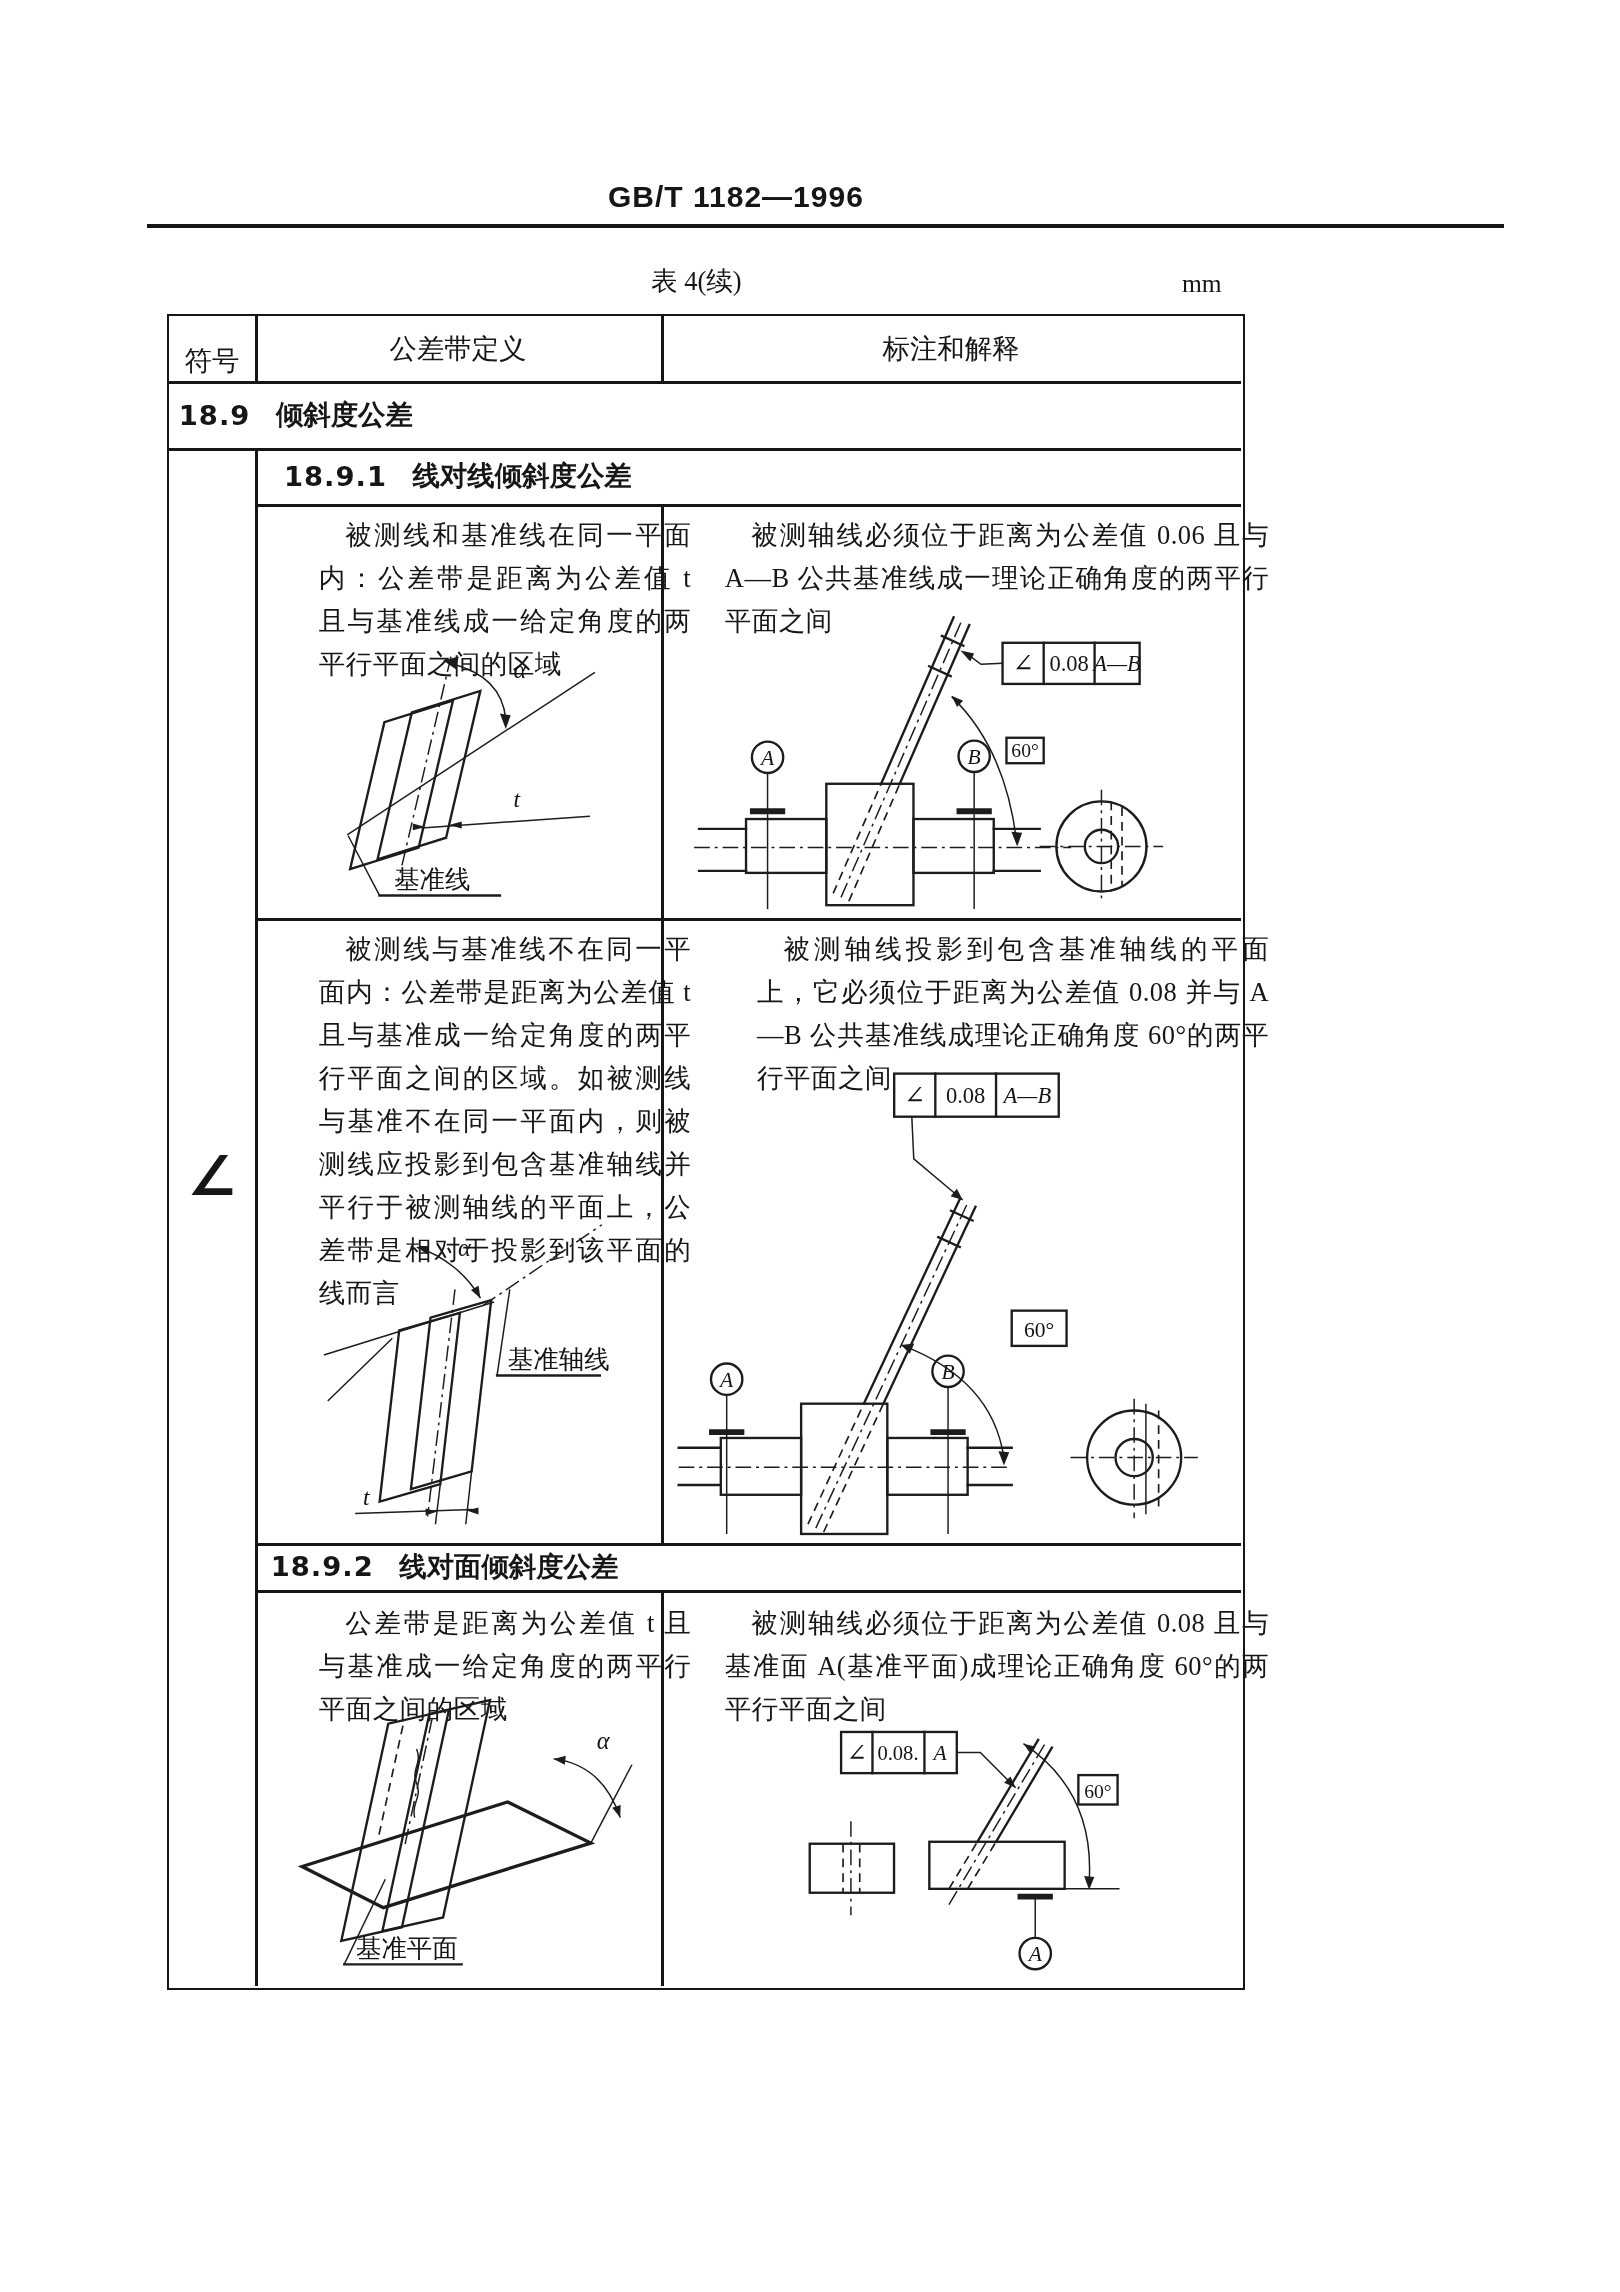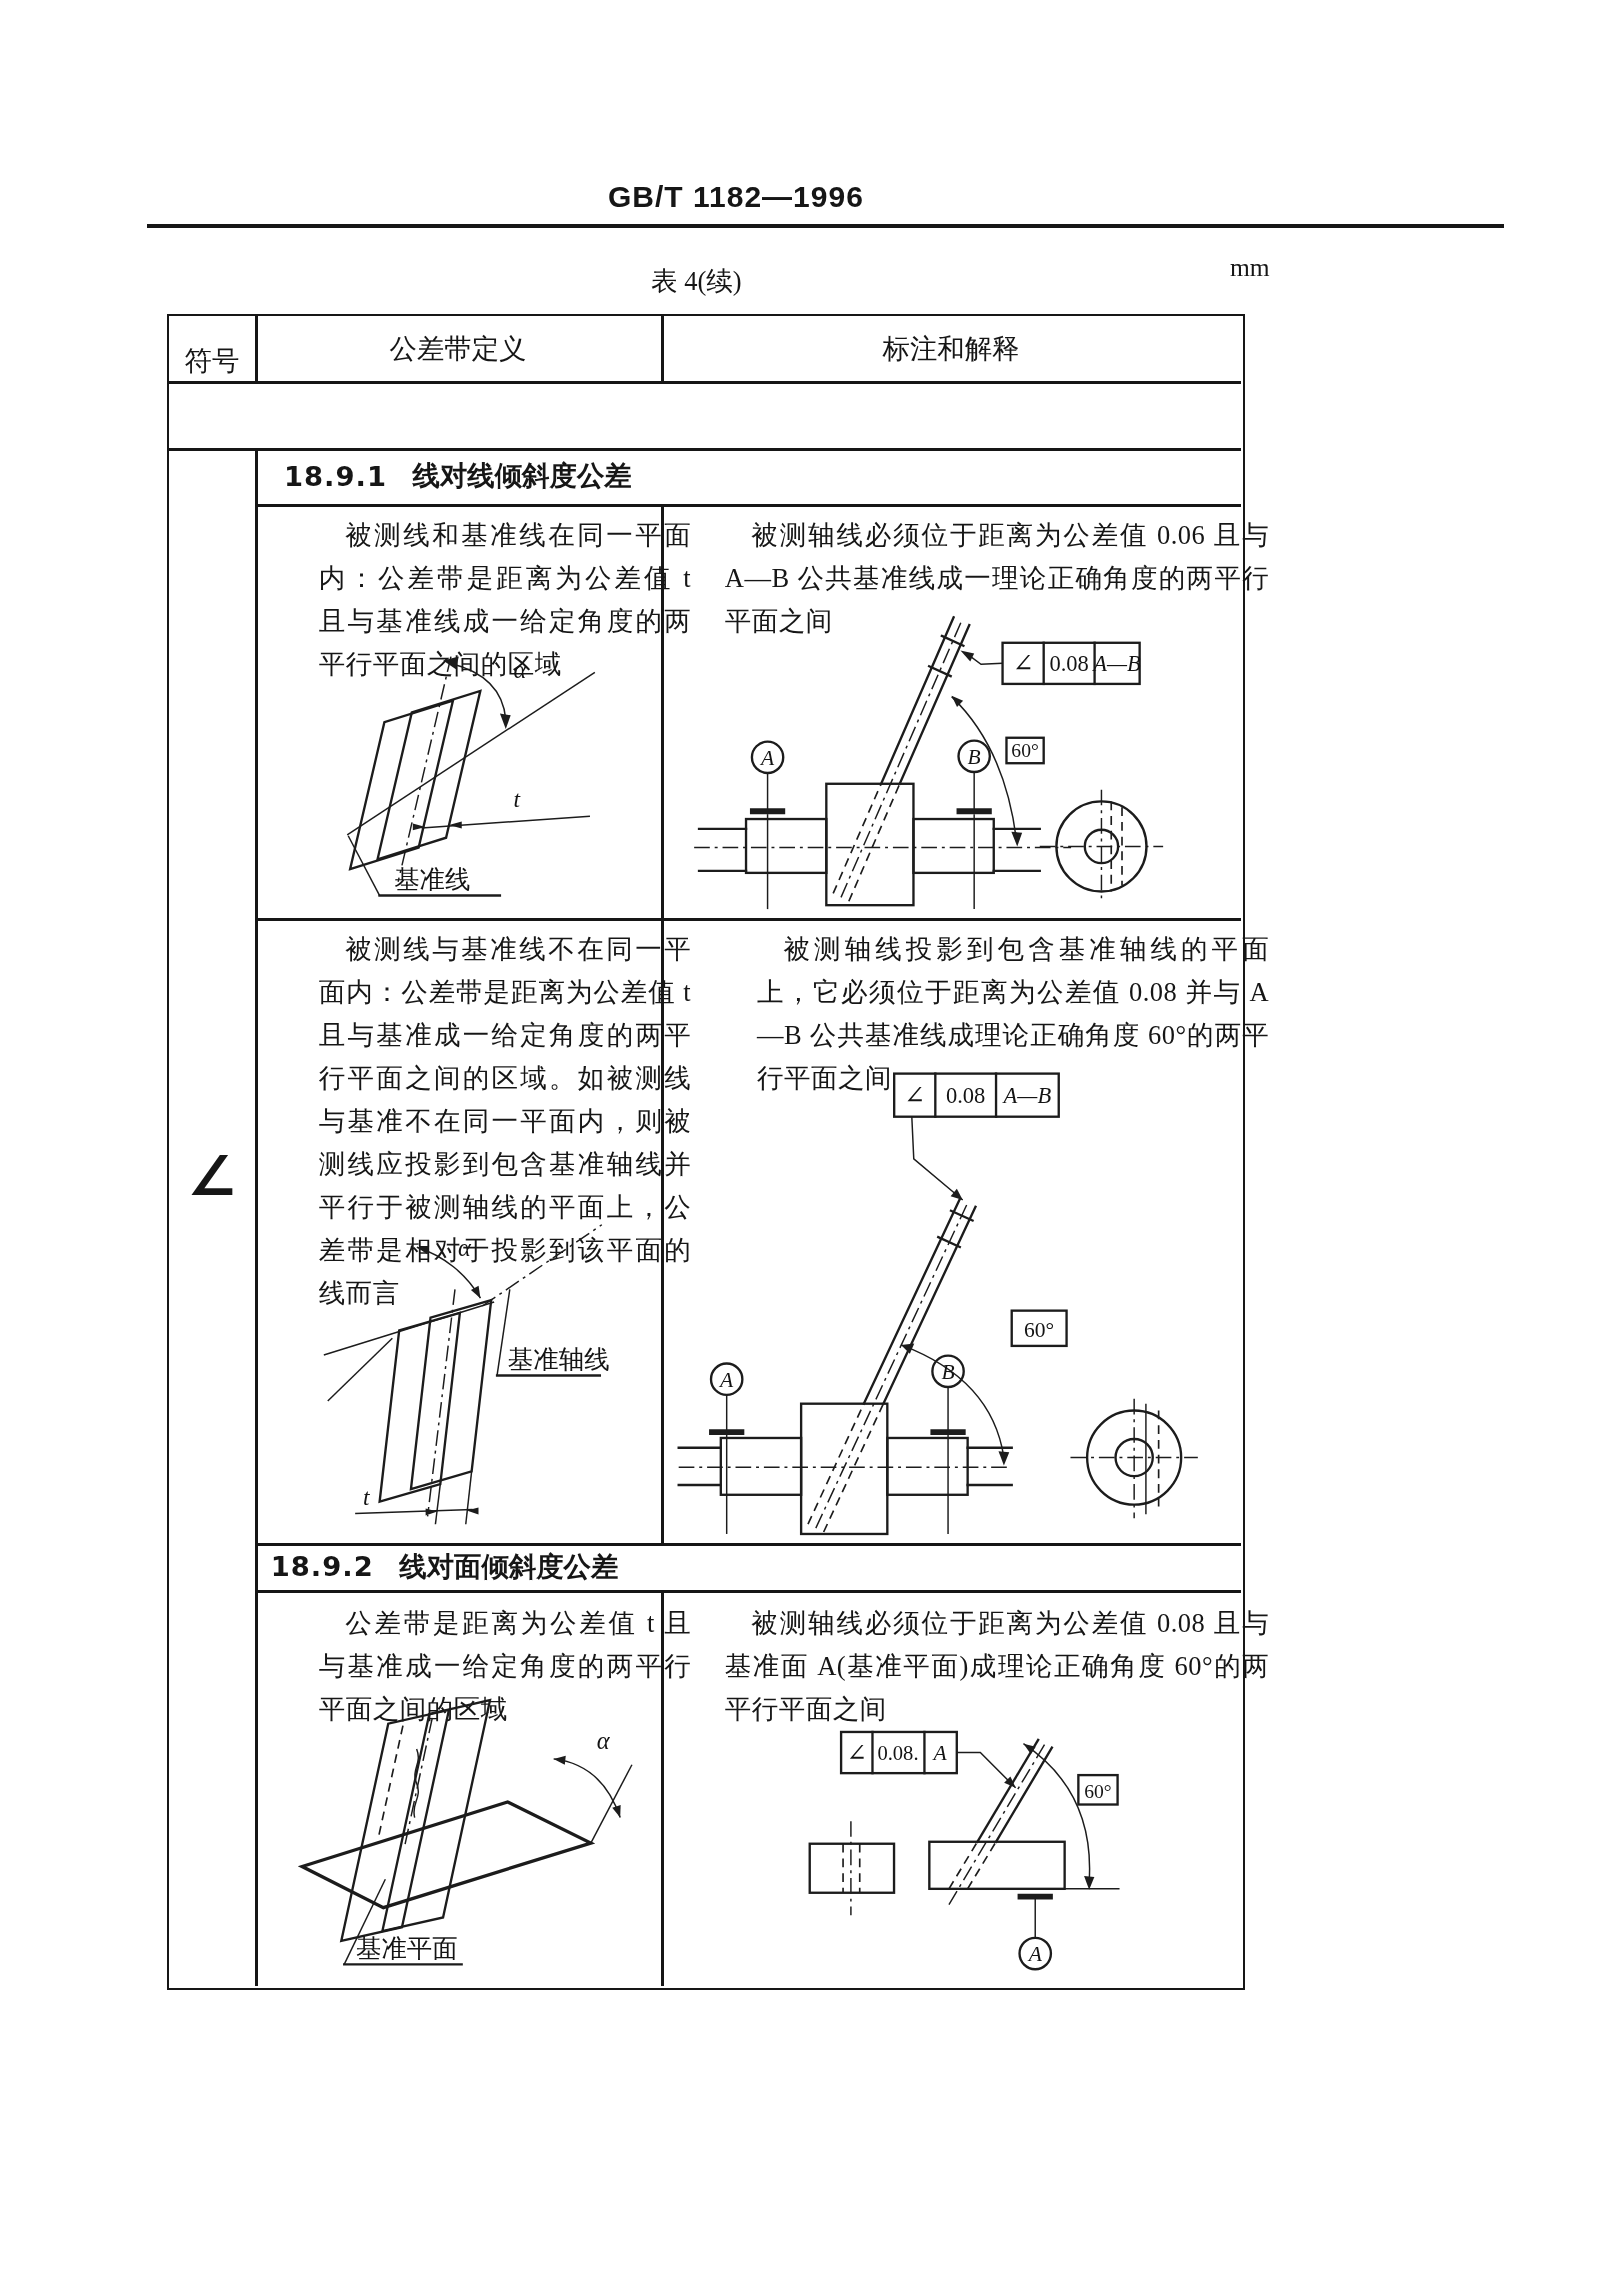--- a/index.html
+++ b/index.html
@@ -41,40 +41,44 @@
   .it {font-style:italic;}
 </style>
 </head>
 <body>
 
 <div id="page">
 
   <div id="std-no" class="abs" style="left:608px;top:180px;">GB/T 1182—1996</div>
   <div id="top-rule" class="abs" style="left:147px;top:224px;width:1357px;height:3.9px;"></div>
   <div class="abs cap" style="left:651px;top:263px;">表 4(续)</div>
-  <div class="abs" style="left:1182px;top:253px;font-size:25.5px;margin-left:48px;">mm</div>
+  <div class="abs" style="left:1182px;top:269px;font-size:25.5px;">mm</div>
 
   <div id="tbl">
 
     <div class="hl" style="top:65px;left:0;width:1072px;"></div>
     <div class="hl" style="top:132px;left:0;width:1072px;"></div>
     <div class="hl" style="top:188px;left:86px;width:986px;"></div>
     <div class="hl" style="top:602px;left:86px;width:986px;"></div>
     <div class="hl" style="top:1227px;left:86px;width:986px;"></div>
     <div class="hl" style="top:1274px;left:86px;width:986px;"></div>
     <div class="vl" style="left:86px;top:0;height:65px;"></div>
     <div class="vl" style="left:86px;top:132px;height:1538px;"></div>
     <div class="vl" style="left:492px;top:0;height:65px;"></div>
     <div class="vl" style="left:492px;top:188px;height:1039px;"></div>
     <div class="vl" style="left:492px;top:1274px;height:396px;"></div>
 
     <div class="abs cell-title" style="left:0;top:12px;width:86px;height:65px;">符号</div>
     <div class="abs cell-title" style="left:492px;top:0;width:580px;height:65px;">标注和解释</div>
     <div class="abs cell-title" style="left:86px;top:0;width:406px;height:65px;">公差带定义</div>
 
+    <div class="abs sec-row" style="left:0;top:65px;width:1072px;height:68px;padding-left:9.8px;">
+      <span class="sec-no">18.9</span>
+      <span class="sec-tt">倾斜度公差</span>
+    </div>
 
     <div id="big-symbol" class="abs" style="left:0;top:828px;">∠</div>
 
     <div class="abs sec-row" style="left:86px;top:132px;width:986px;height:56px;padding-left:29px;">
       <span class="sec-no">18.9.1</span>
       <span class="sec-tt">线对线倾斜度公差</span>
     </div>
 
     <div class="abs para" style="left:90px;top:192px;width:396px;">被测线和基准线在同一平面内：公差带是距离为公差值 t 且与基准线成一给定角度的两平行平面之间的区域</div>
 

